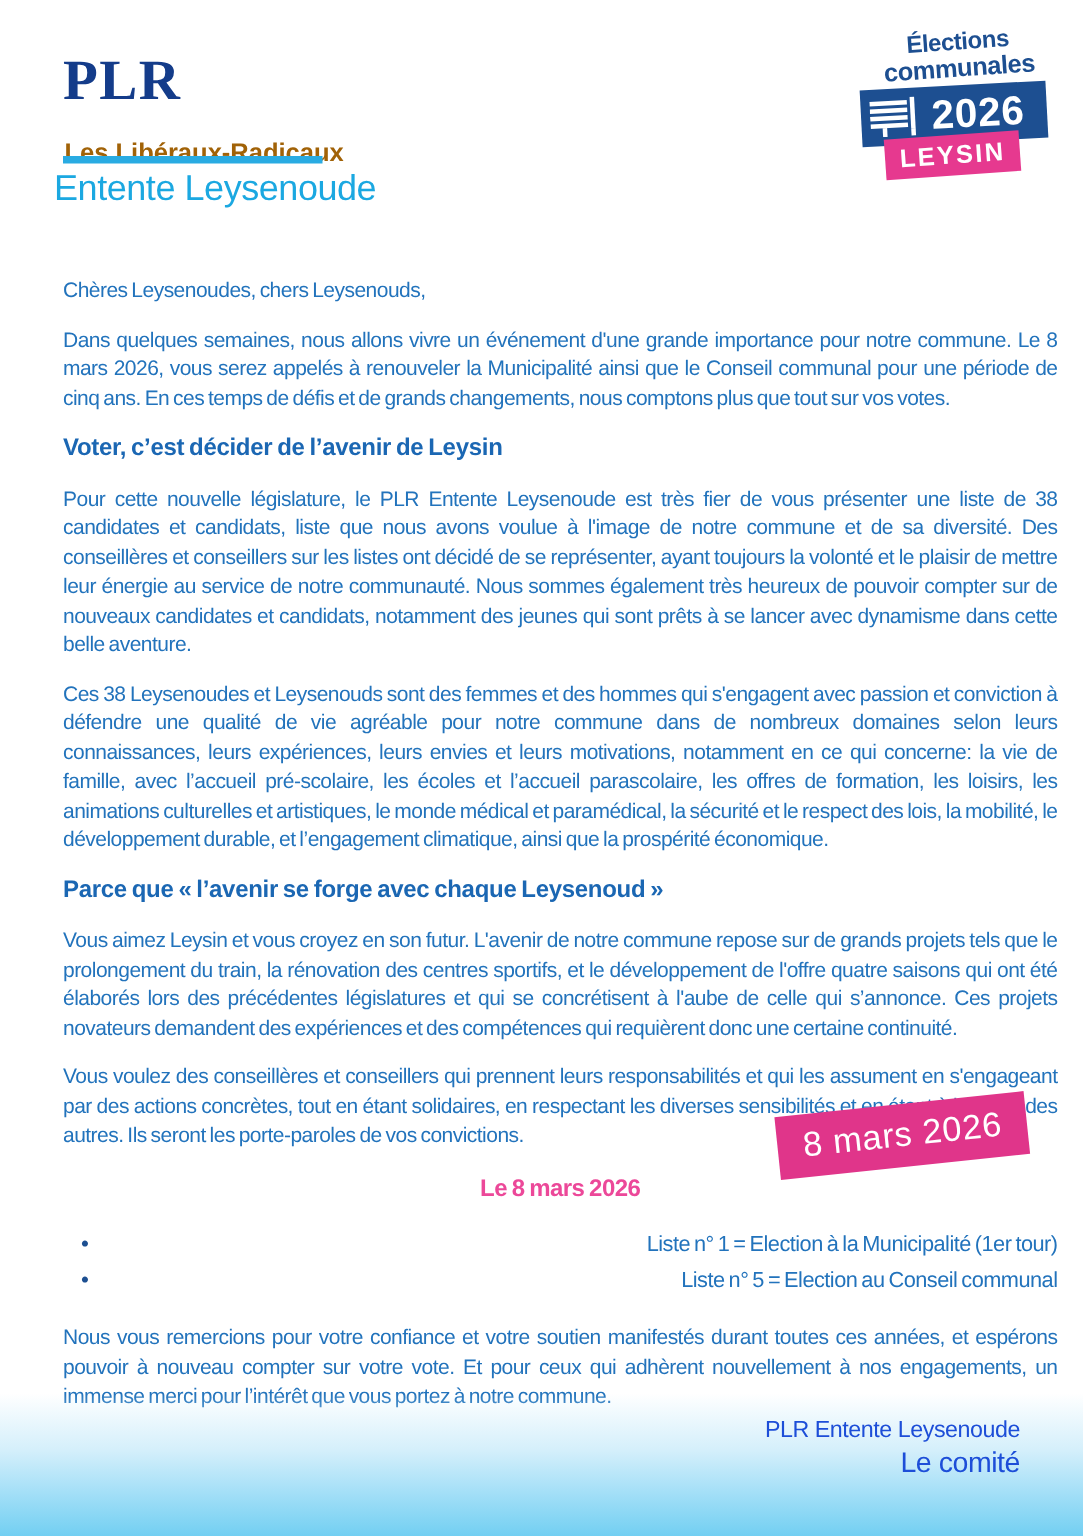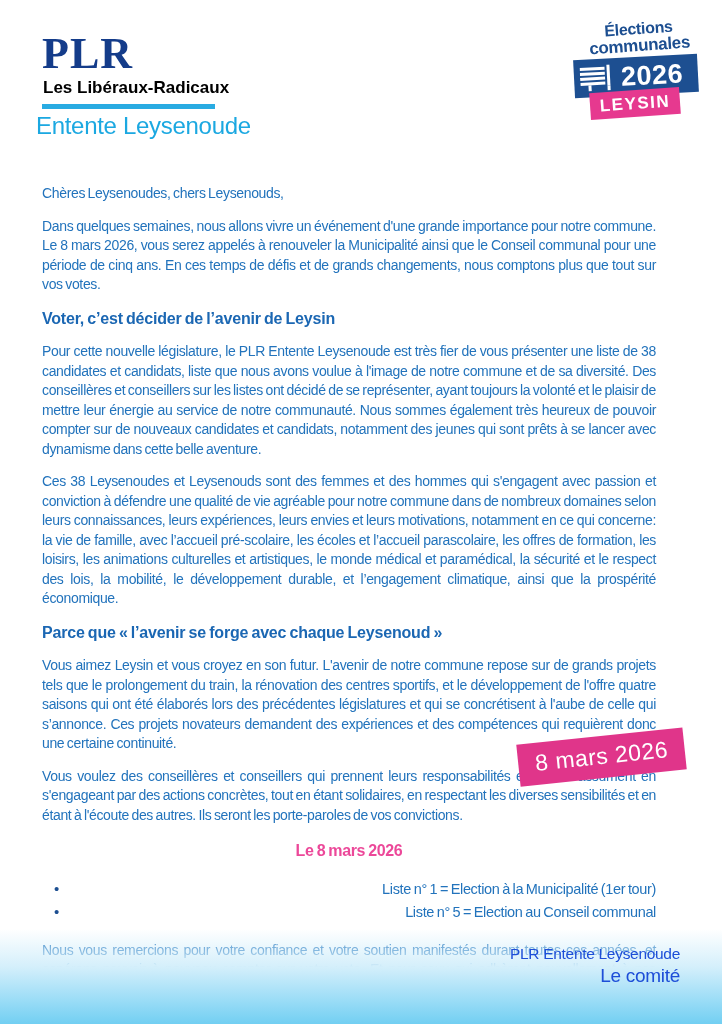--- a/index.html
+++ b/index.html
@@ -10,26 +10,26 @@
     background:#ffffff;
     overflow:hidden;
     font-family:"Liberation Sans", sans-serif;
   }
 
   
   .header { position:relative; height:168px; }
   .logo-acronym {
     position:absolute; left:42px; top:32px;
     font-family:"Liberation Serif", serif;
-    font-weight:bold; font-size:44px; line-height:44px;
+    font-weight:bold; font-size:38px; line-height:44px;
     letter-spacing:1px; color:#143c8a;
   }
   .logo-subtitle {
-    position:absolute; left:43px; top:78px;
-    font-weight:bold; font-size:17px; color:#000000;
+    position:absolute; left:43px; top:92px;
+    font-weight:bold; font-size:17px; color:#a16207;
   }
   .logo-rule {
     position:absolute; left:42px; top:104px;
     width:173px; height:5px; background:#29abe2;
   }
   .logo-entity {
     position:absolute; left:36px; top:112px;
     font-size:24px; color:#1ba8e1; letter-spacing:-0.3px;
   }
 
@@ -57,21 +57,21 @@
     margin:-5px 0 0 22px;
     background:#e6398f; color:#ffffff;
     transform:rotate(-4deg);
     display:flex; align-items:center; justify-content:center;
     font-weight:bold; font-size:17px; letter-spacing:1.5px;
   }
 
   
   .content {
     position:relative;
-    padding:16px 66px 0 42px;
+    padding:16px 17px 0 42px;
     color:#2273bc;
     font-size:14px; line-height:19.5px;
     letter-spacing:-0.35px; word-spacing:-1px;
   }
   .content p { margin:0 0 13px 0; text-align:justify; }
   .content .salutation { text-align:left; }
   .heading {
     margin:14px 0 14px 0;
     text-align:left; font-weight:bold; font-size:16px;
     color:#1b67b3; letter-spacing:-0.2px;

